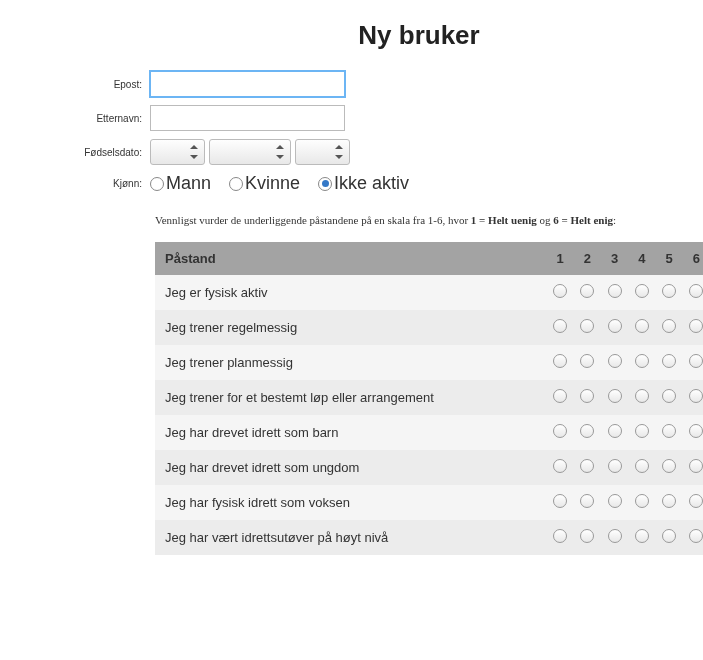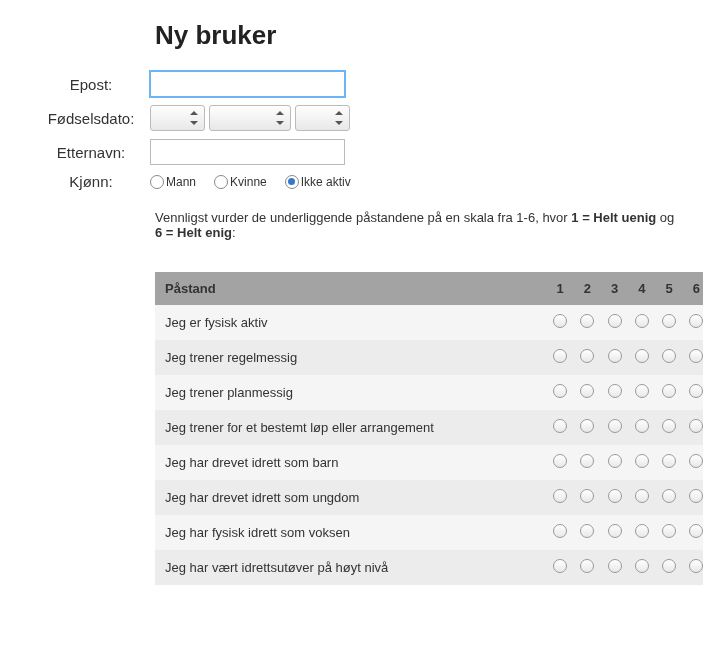--- a/index.html
+++ b/index.html
@@ -17,31 +17,32 @@
     }
     .container {
       padding-left: 20px;
     }
     .title {
       font-size: 26px;
       font-weight: 600;
       margin-left: 115px;
       margin-bottom: 20px;
       color: #222;
+      text-align: center;
     }
     .form-row {
       display: flex;
       align-items: center;
       margin-bottom: 8px;
     }
     .form-label {
       width: 110px;
-      text-align: center;
+      text-align: right;
       padding-right: 8px;
-      font-size: 15px;
+      font-size: 10px;
     }
     .form-input {
       width: 195px;
       height: 26px;
       border: 1px solid #bbb;
       padding: 3px 6px;
       font-size: 13px;
     }
     .form-input.focused {
       outline: 2px solid #6cb5f4;
@@ -109,21 +110,21 @@
     }
     .radio-group {
       display: flex;
       gap: 18px;
       align-items: center;
     }
     .radio-option {
       display: flex;
       align-items: center;
       gap: 2px;
-      font-size: 12px;
+      font-size: 18px;
     }
     .radio {
       width: 14px;
       height: 14px;
       border: 1px solid #888;
       border-radius: 50%;
       background: #fff;
       display: inline-flex;
       align-items: center;
       justify-content: center;
@@ -132,22 +133,23 @@
     .radio.selected::after {
       content: "";
       width: 7px;
       height: 7px;
       background: #3478c7;
       border-radius: 50%;
     }
     .instructions {
       margin-left: 115px;
       margin-top: 20px;
-      margin-bottom: 32px;
-      font-size: 13px;
+      margin-bottom: 16px;
+      font-size: 11px;
+      font-family: Liberation Serif, serif;
     }
     .survey-table {
       margin-left: 115px;
       width: 555px;
       border-collapse: collapse;
       font-size: 13px;
     }
     .survey-table th,
     .survey-table td {
       padding: 9px 10px;
@@ -185,39 +187,39 @@
 <body>
 
 <div class="container">
   <h1 class="title">Ny bruker</h1>
 
   <div class="form-row">
     <label class="form-label">Epost:</label>
     <input class="form-input focused" type="text" value="" style="">
   </div>
 
+
+  <div class="form-row">
+    <label class="form-label">Etternavn:</label>
+    <input class="form-input" type="text" value="" style="">
+  </div>
 
   <div class="form-row">
     <label class="form-label">Fødselsdato:</label>
     <div class="date-selects">
       <div class="select day">
           <span class="select-arrows"></span>
         </div>
       <div class="select month">
           <span class="select-arrows"></span>
         </div>
       <div class="select year">
           <span class="select-arrows"></span>
         </div>
     </div>
-  </div>
-
-  <div class="form-row">
-    <label class="form-label">Etternavn:</label>
-    <input class="form-input" type="text" value="" style="">
   </div>
 
   <div class="form-row">
     <label class="form-label">Kjønn:</label>
     <div class="radio-group">
       <div class="radio-option">
         <span class="radio"></span>
         <span>Mann</span>
       </div>
       <div class="radio-option">

